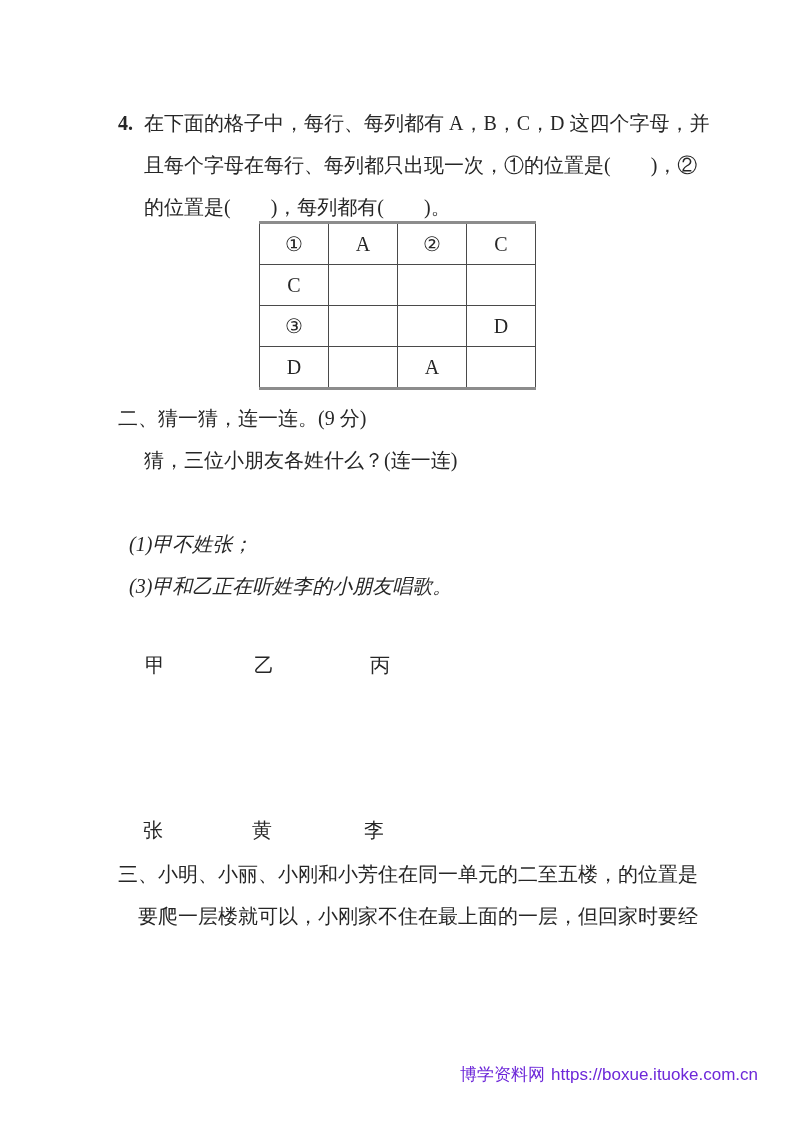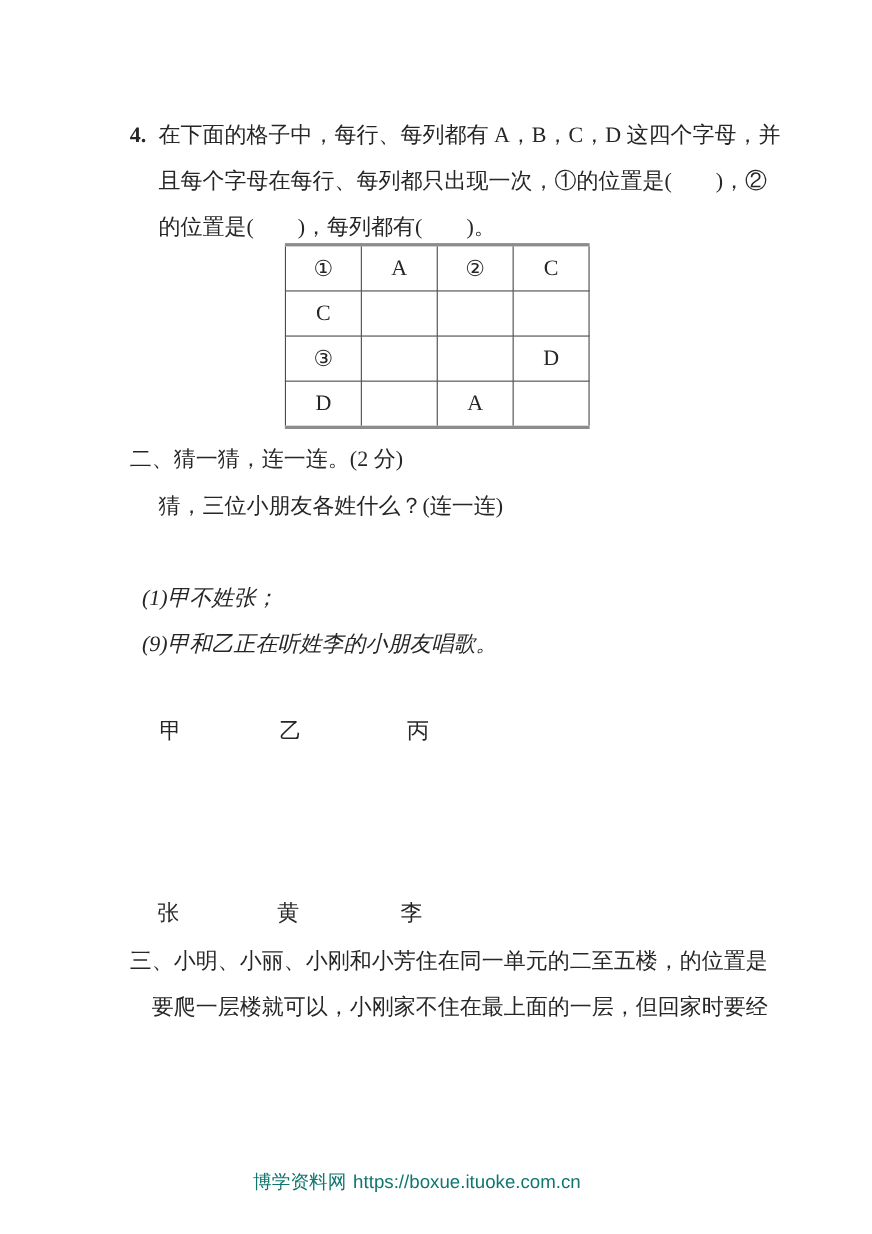--- a/index.html
+++ b/index.html
@@ -49,25 +49,25 @@
     position: absolute;
     font-size: 20px;
     line-height: 42px;
     color: #262626;
   }
   .footer {
     position: absolute;
     left: 0;
     right: 0;
     top: 1062px;
-    text-align: center;
+    text-align: right;
     font-family: "Liberation Sans", "DejaVu Sans", sans-serif;
     font-size: 17px;
     line-height: 26px;
-    color: #0f766e;
+    color: #6d28d9;
   }
   .footer .url { margin-left: 6px; }
 </style>
 </head>
 <body>
 
 <div class="page">
 
   <div class="block q4" style="left:118px; top:102px;">
     <div class="line"><span class="qnum">4.</span><span>在下面的格子中，每行、每列都有 A，B，C，D 这四个字母，并</span></div>
@@ -97,29 +97,29 @@
     </tr>
     <tr>
       <td>D</td>
       <td></td>
       <td>A</td>
       <td></td>
     </tr>
   </tbody>
     </table>
 
-  <div class="block" style="left:118px; top:397px;">二、猜一猜，连一连。(2 分)</div>
+  <div class="block" style="left:118px; top:397px;">二、猜一猜，连一连。(9 分)</div>
 
   <div class="block" style="left:144px; top:439px;">
     <div class="line">猜，三位小朋友各姓什么？(连一连)</div>
   </div>
 
   <div class="block" style="left:129px; top:523px;font-style:italic;">
     <div class="line">(1)甲不姓张；</div>
-    <div class="line">(9)甲和乙正在听姓李的小朋友唱歌。</div>
+    <div class="line">(3)甲和乙正在听姓李的小朋友唱歌。</div>
   </div>
 
   <span class="label-abs" style="left:145px; top:644px;">甲</span>
   <span class="label-abs" style="left:254px; top:644px;">乙</span>
   <span class="label-abs" style="left:370px; top:644px;">丙</span>
 
   <span class="label-abs" style="left:143px; top:809px;">张</span>
   <span class="label-abs" style="left:252px; top:809px;">黄</span>
   <span class="label-abs" style="left:364px; top:809px;">李</span>
 

